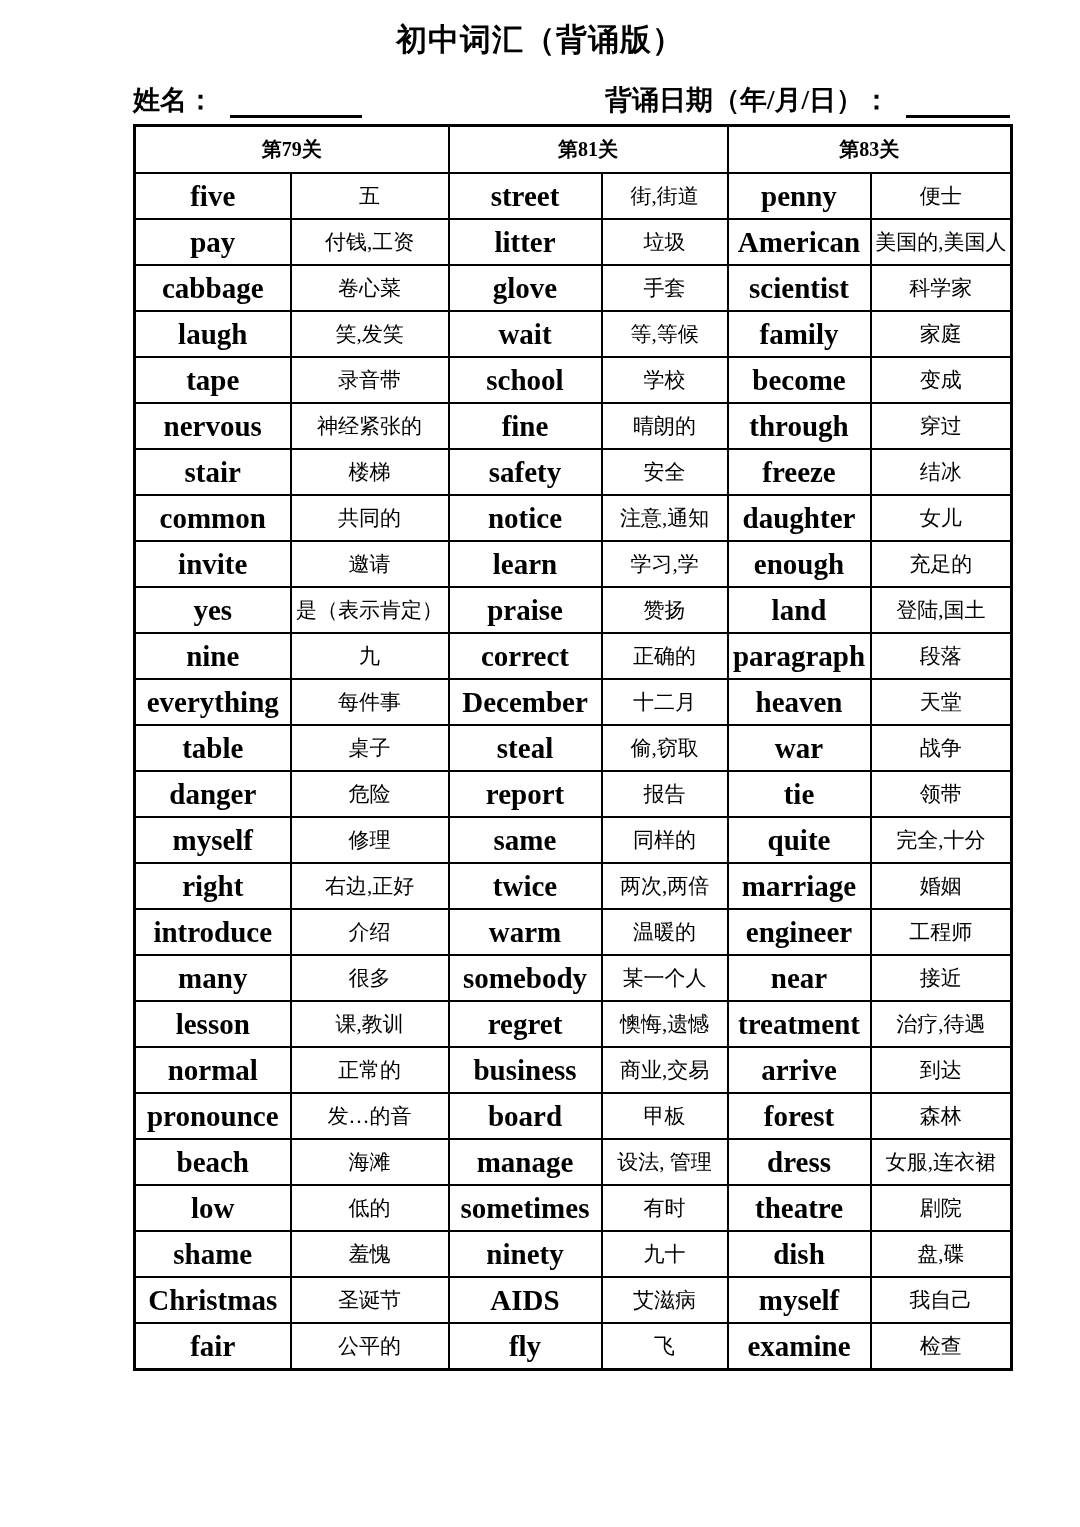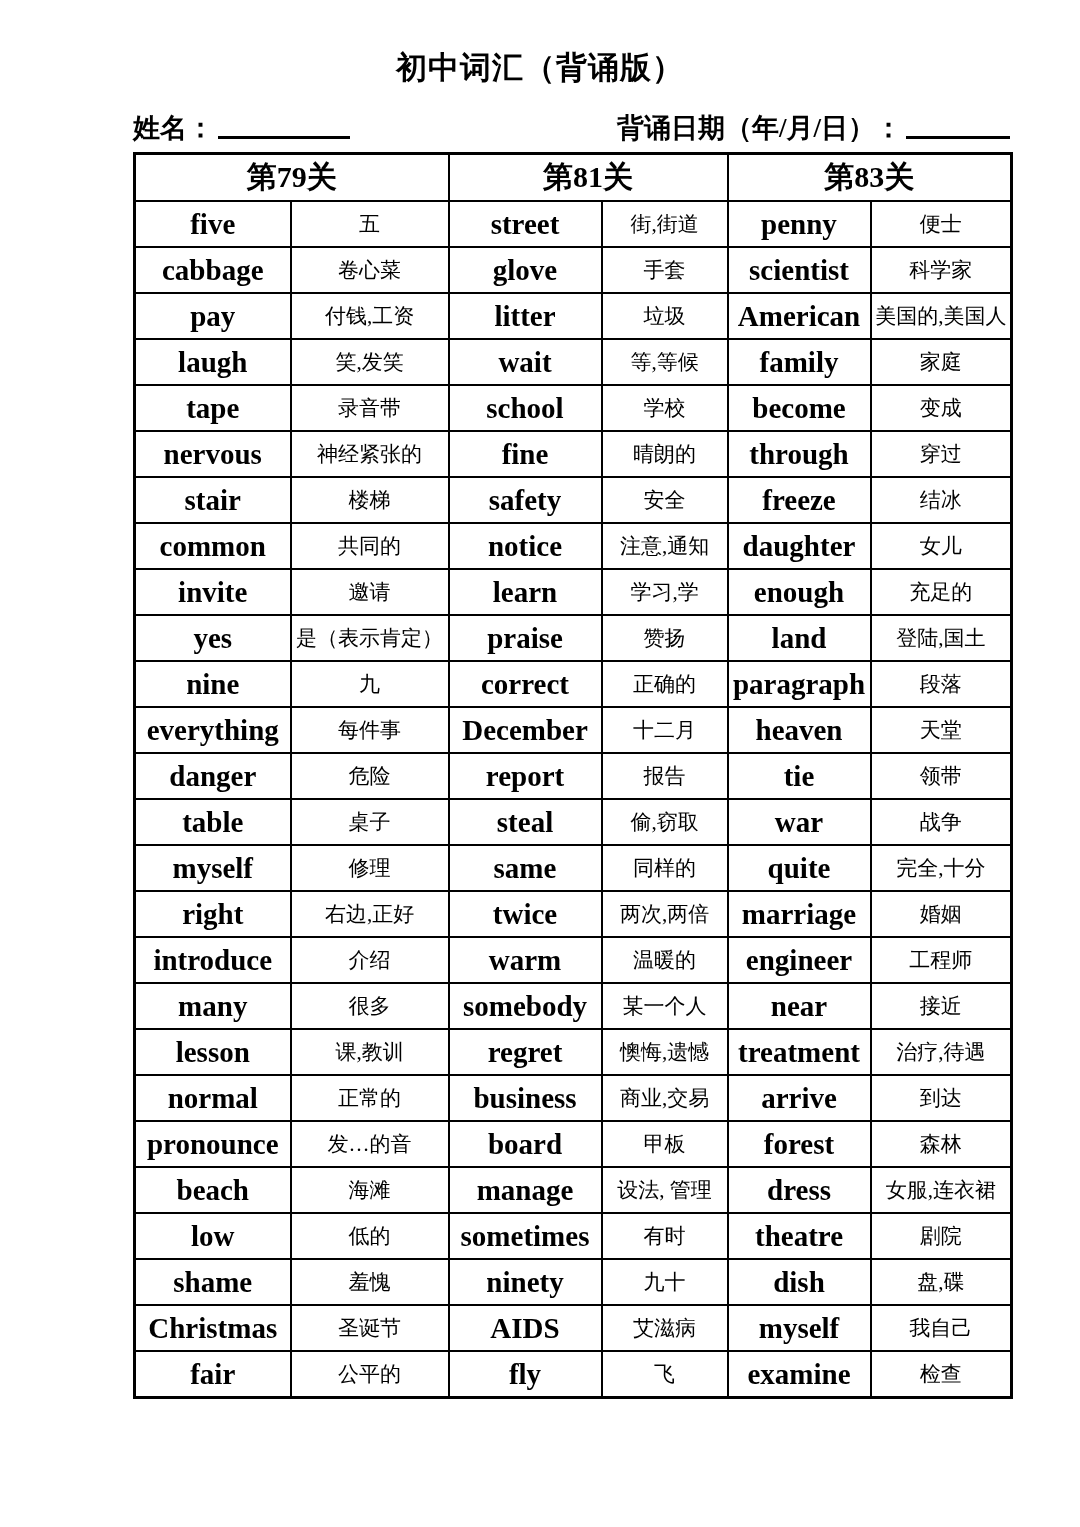--- a/index.html
+++ b/index.html
@@ -11,21 +11,21 @@
     width: 1080px;
     height: 1527px;
     font-family: "Liberation Serif", serif;
     color: #000000;
     overflow: hidden;
   }
   .page {
     width: 1080px;
     height: 1527px;
     box-sizing: border-box;
-    padding-top: 48px;
+    padding-top: 20px;
   }
   .doc-title {
     text-align: center;
     font-size: 31px;
     font-weight: bold;
     letter-spacing: 1px;
     height: 40px;
     line-height: 40px;
   }
   .content {
@@ -36,20 +36,22 @@
     margin-top: 22px;
     display: flex;
     justify-content: space-between;
     align-items: flex-end;
     font-size: 27px;
     font-weight: bold;
     height: 36px;
   }
   .name-group, .date-group {
     display: flex;
+    align-items: flex-end;
+    gap: 12px;
   }
   .blank-line {
     display: inline-block;
     border-bottom: 3px solid #000;
     height: 26px;
     margin-left: 4px;
   }
   .name-blank { width: 132px; }
   .date-blank { width: 104px; }
   table.vocab {
@@ -62,21 +64,21 @@
   table.vocab th, table.vocab td {
     border: 2px solid #000;
     padding: 0;
     text-align: center;
     vertical-align: middle;
     overflow: hidden;
     white-space: nowrap;
   }
   table.vocab th {
     height: 45px;
-    font-size: 30px;
+    font-size: 20px;
     font-weight: bold;
   }
   table.vocab td { height: 44px; }
   td.en {
     font-size: 29px;
     font-weight: bold;
     line-height: 1;
   }
   td.zh {
     font-size: 21px;
@@ -121,36 +123,36 @@
           </tr>
           <tr>
             <td class="en">five</td>
             <td class="zh">五</td>
             <td class="en">street</td>
             <td class="zh">街,街道</td>
             <td class="en">penny</td>
             <td class="zh">便士</td>
           </tr>
           <tr>
+            <td class="en">pay</td>
+            <td class="zh">付钱,工资</td>
+            <td class="en">litter</td>
+            <td class="zh">垃圾</td>
+            <td class="en">American</td>
+            <td class="zh">美国的,美国人</td>
+          </tr>
+          <tr>
             <td class="en">cabbage</td>
             <td class="zh">卷心菜</td>
             <td class="en">glove</td>
             <td class="zh">手套</td>
             <td class="en">scientist</td>
             <td class="zh">科学家</td>
           </tr>
           <tr>
-            <td class="en">pay</td>
-            <td class="zh">付钱,工资</td>
-            <td class="en">litter</td>
-            <td class="zh">垃圾</td>
-            <td class="en">American</td>
-            <td class="zh">美国的,美国人</td>
-          </tr>
-          <tr>
             <td class="en">laugh</td>
             <td class="zh">笑,发笑</td>
             <td class="en">wait</td>
             <td class="zh">等,等候</td>
             <td class="en">family</td>
             <td class="zh">家庭</td>
           </tr>
           <tr>
             <td class="en">tape</td>
             <td class="zh">录音带</td>
@@ -209,36 +211,36 @@
           </tr>
           <tr>
             <td class="en">everything</td>
             <td class="zh">每件事</td>
             <td class="en">December</td>
             <td class="zh">十二月</td>
             <td class="en">heaven</td>
             <td class="zh">天堂</td>
           </tr>
           <tr>
+            <td class="en">table</td>
+            <td class="zh">桌子</td>
+            <td class="en">steal</td>
+            <td class="zh">偷,窃取</td>
+            <td class="en">war</td>
+            <td class="zh">战争</td>
+          </tr>
+          <tr>
             <td class="en">danger</td>
             <td class="zh">危险</td>
             <td class="en">report</td>
             <td class="zh">报告</td>
             <td class="en">tie</td>
             <td class="zh">领带</td>
           </tr>
           <tr>
-            <td class="en">table</td>
-            <td class="zh">桌子</td>
-            <td class="en">steal</td>
-            <td class="zh">偷,窃取</td>
-            <td class="en">war</td>
-            <td class="zh">战争</td>
-          </tr>
-          <tr>
             <td class="en">myself</td>
             <td class="zh">修理</td>
             <td class="en">same</td>
             <td class="zh">同样的</td>
             <td class="en">quite</td>
             <td class="zh">完全,十分</td>
           </tr>
           <tr>
             <td class="en">right</td>
             <td class="zh">右边,正好</td>

